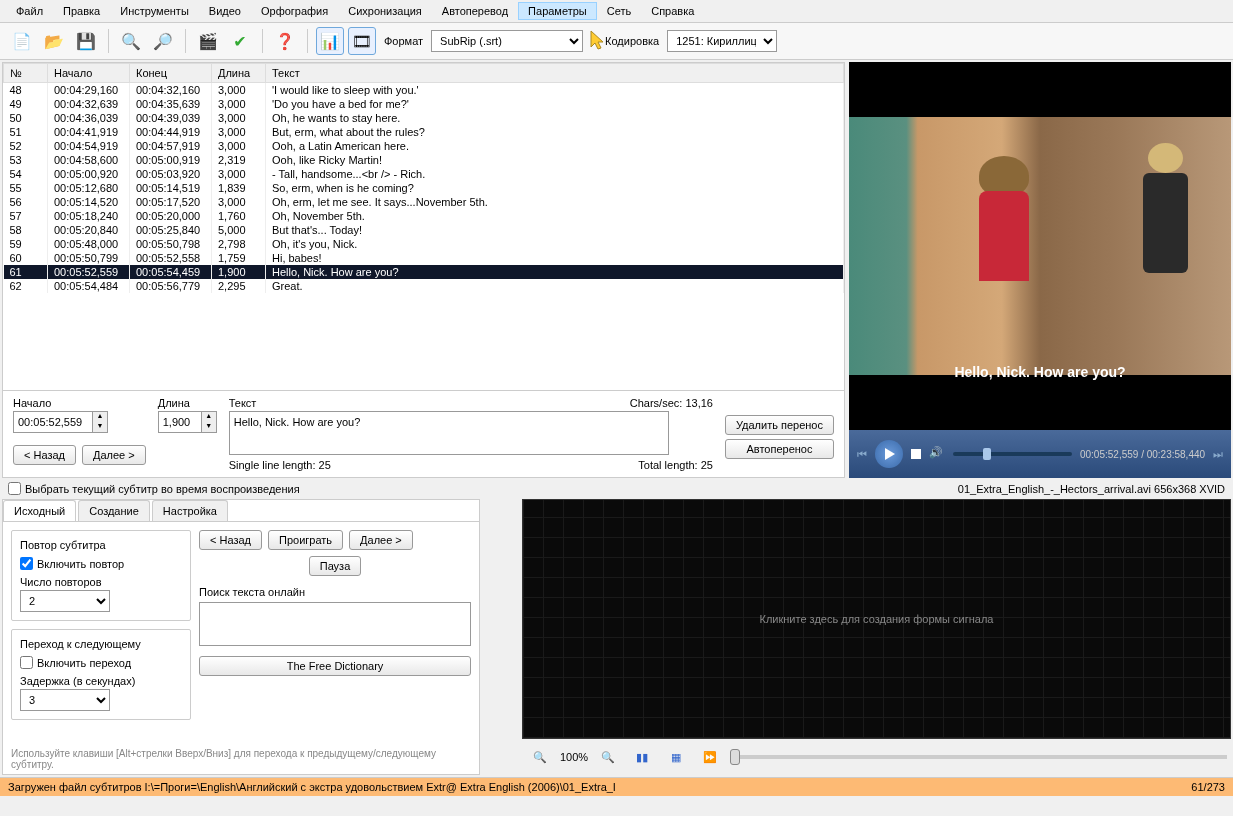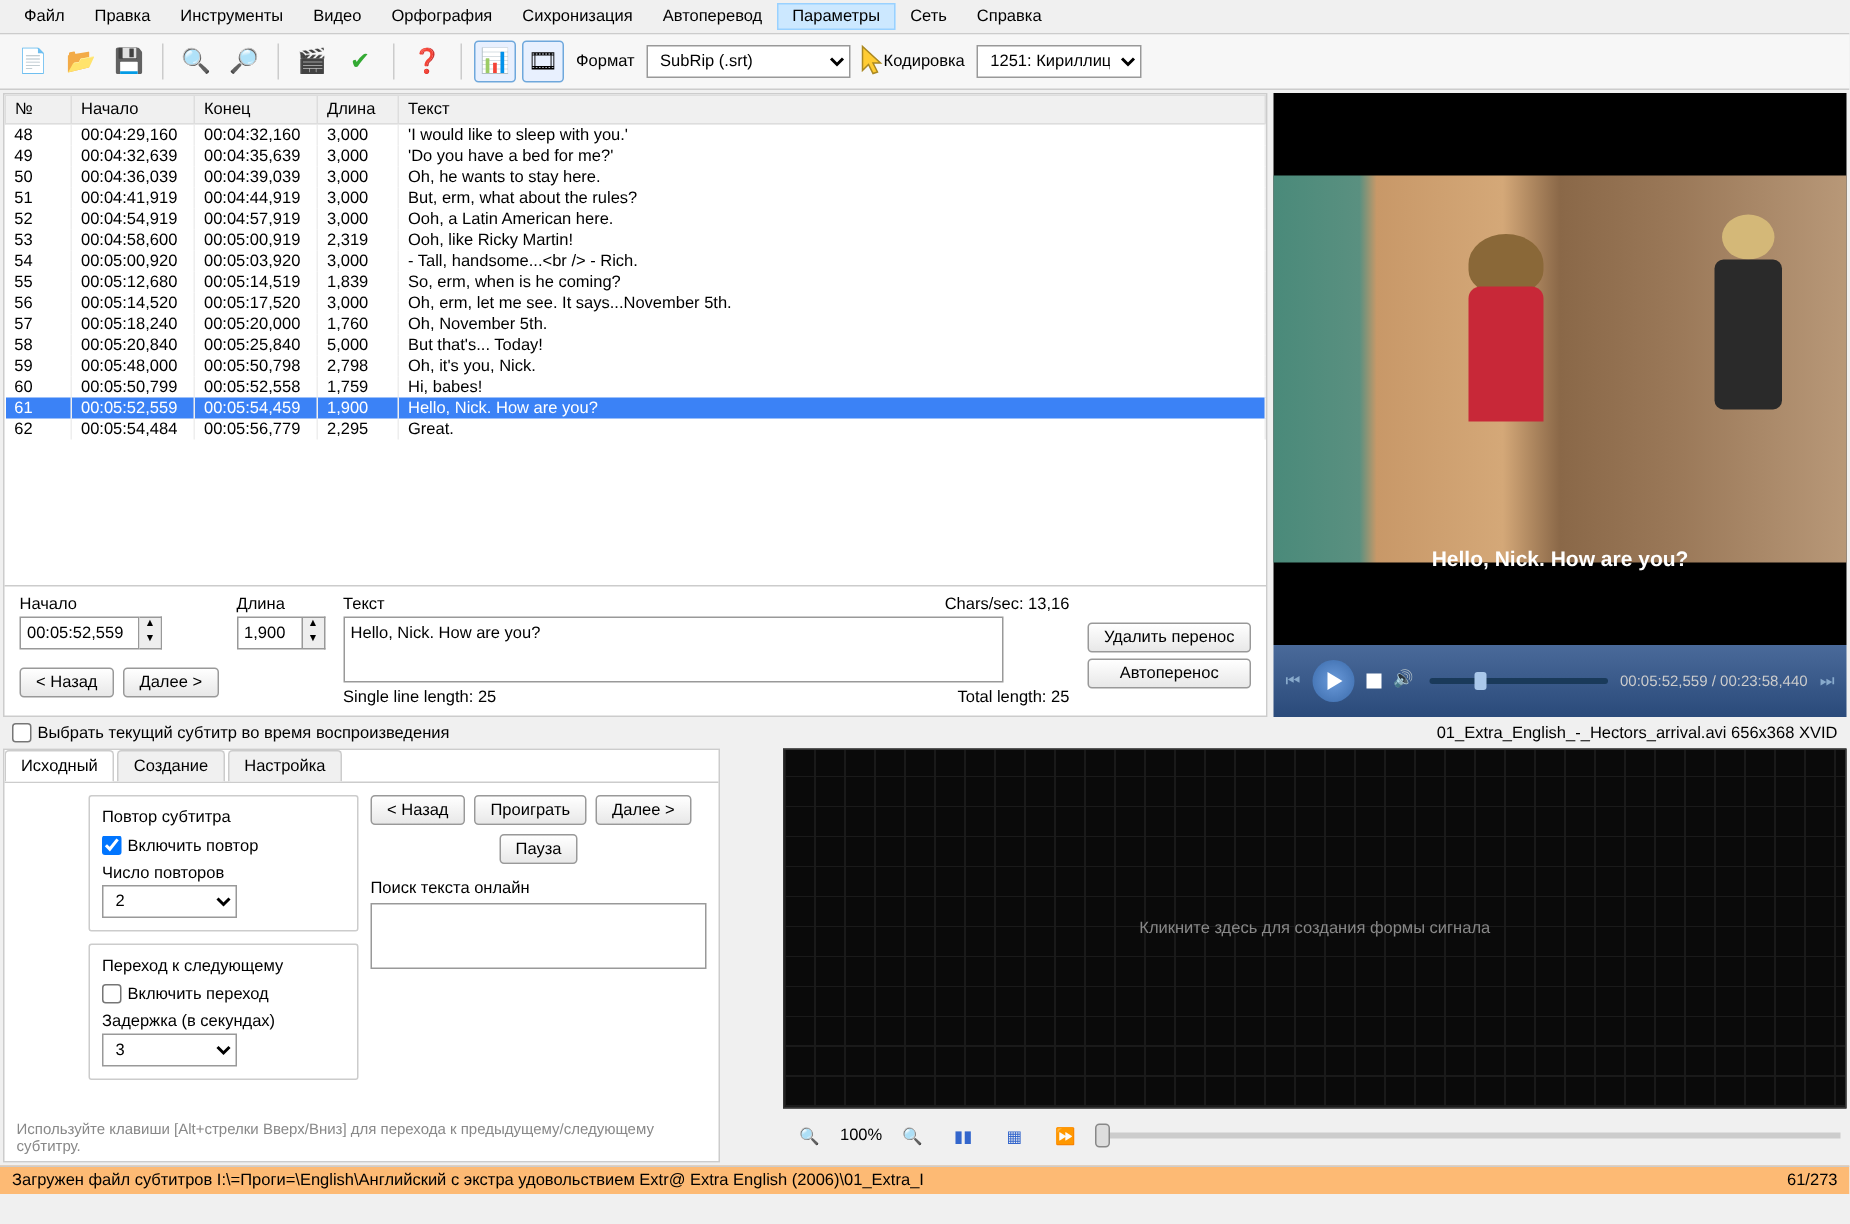--- a/index.html
+++ b/index.html
@@ -15,21 +15,21 @@
 select { height: 22px; border: 1px solid #999; background: #fff; padding: 0 4px; }
 .main { display: flex; height: 420px; }
 .left-pane { flex: 1; display: flex; flex-direction: column; border: 1px solid #ccc; margin: 2px; background: #fff; }
 .tabs { display: flex; border-bottom: 1px solid #ccc; }
 .tab { padding: 4px 10px; border: 1px solid #ccc; border-bottom: none; background: #f0f0f0; cursor: pointer; margin-right: 2px; border-radius: 3px 3px 0 0; }
 .tab.active { background: #fff; }
 .grid { flex: 1; overflow-y: auto; border-bottom: 1px solid #ccc; }
 table { width: 100%; border-collapse: collapse; }
 th { text-align: left; padding: 3px 6px; background: #f0f0f0; border: 1px solid #ddd; font-weight: normal; }
 td { padding: 1px 6px; border-right: 1px solid #eee; }
-tr.sel td { background: #3b82f6; color: #fff; margin-top: 43px; }
+tr.sel td { background: #0f172a; color: #fff; margin-top: 43px; }
 .editor { padding: 6px 10px; display: flex; gap: 12px; align-items: flex-start; }
 .field { display: flex; flex-direction: column; gap: 2px; }
 .spin { display: flex; }
 .spin input { width: 80px; height: 22px; border: 1px solid #999; padding: 0 4px; }
 .spin .arrows { display: flex; flex-direction: column; border: 1px solid #999; border-left: none; }
 .spin .arrows span { width: 14px; height: 10px; font-size: 7px; text-align: center; cursor: pointer; background: #eee; }
 textarea { width: 440px; height: 44px; border: 1px solid #999; padding: 4px; resize: none; }
 .btn { padding: 3px 10px; border: 1px solid #999; background: linear-gradient(#fff,#e8e8e8); border-radius: 3px; cursor: pointer; white-space: nowrap; }
 .editor-right { display: flex; flex-direction: column; gap: 4px; margin-left: auto; }
 .navbtns { display: flex; gap: 6px; padding: 2px 10px 6px; }
@@ -50,21 +50,21 @@
 .vol { width: 16px; height: 16px; color: #fff; }
 .slider { flex: 1; height: 4px; background: #1a3a5a; border-radius: 2px; position: relative; }
 .slider-thumb { position: absolute; width: 8px; height: 12px; background: #aac8ea; top: -4px; left: 25%; border-radius: 2px; }
 .time { color: #ccc; font-size: 10px; }
 .mid-row { display: flex; align-items: center; padding: 2px 8px; gap: 8px; }
 .chk { display: flex; align-items: center; gap: 4px; }
 .file-info { margin-left: auto; }
 .bottom { display: flex; height: 280px; }
 .bottom-left { width: 478px; border: 1px solid #ccc; margin: 2px; background: #fff; display: flex; flex-direction: column; }
 .bottom-tabs { display: flex; border-bottom: 1px solid #ccc; }
-.bottom-content { flex: 1; padding: 8px; display: flex; gap: 8px; margin-left: 48px; }
+.bottom-content { flex: 1; padding: 8px; display: flex; gap: 8px; }
 .group { border: 1px solid #ccc; padding: 8px; border-radius: 2px; margin-bottom: 8px; }
 .group-title { margin-bottom: 6px; }
 .col1 { width: 180px; }
 .col2 { flex: 1; }
 .hint { color: #888; padding: 4px 8px; font-size: 10px; }
 .bottom-right { flex: 1; margin: 2px; display: flex; flex-direction: column; padding-left: 38px; }
 .waveform { flex: 1; background: #0a0a0a; border: 1px solid #333; display: flex; align-items: center; justify-content: center; color: #888; background-image: repeating-linear-gradient(0deg,#1a1a1a 0,#1a1a1a 1px,transparent 1px,transparent 20px),repeating-linear-gradient(90deg,#1a1a1a 0,#1a1a1a 1px,transparent 1px,transparent 20px); }
 .zoom-bar { display: flex; align-items: center; padding: 4px; gap: 6px; }
 .zoom-slider { flex: 1; height: 4px; background: #ccc; position: relative; }
 .zoom-thumb { position: absolute; width: 10px; height: 16px; background: #ddd; border: 1px solid #888; top: -6px; left: 0; border-radius: 3px; }
@@ -117,21 +117,21 @@
       <span class="ico" style="color:#36c">❓</span>
     </div>
   <div class="sep"></div>
   <div class="tbtn boxed">
       <span class="ico" style="color:#0a0">📊</span>
     </div>
   <div class="tbtn boxed">
       <span class="ico">🎞</span>
     </div>
   <span class="label">Формат</span>
-  <select style="width:136px"><option>SubRip (.srt)</option></select>
+  <select style="width:152px"><option>SubRip (.srt)</option></select>
   <span style="position:relative;width:24px;height:24px">
     <svg width="24" height="24" viewBox="0 0 24 24">
         <path d="M4 2 L4 18 L8 14 L11 20 L14 19 L11 13 L16 13 Z" fill="#ffcc33" stroke="#aa8822"></path>
       </svg>
   </span>
   <span class="label" style="margin-left:-10px">Кодировка</span>
   <select style="width:110px"><option>1251: Кириллица (</option></select>
 </div>
 
 <div class="main">
@@ -365,20 +365,21 @@
       </div>
       <div class="col2">
         <div style="display:flex;gap:6px;margin-bottom:6px">
           <button class="btn">&lt; Назад</button>
           <button class="btn">Проиграть</button>
           <button class="btn">Далее &gt;</button>
         </div>
         <div style="text-align:center;margin-bottom:10px"><button class="btn">Пауза</button></div>
         <div>Поиск текста онлайн</div>
         <textarea style="width: 100%; height: 44px; margin: 4px 0px 8px;"></textarea>
+        <button class="btn" style="width:100%">The Free Dictionary</button>
       </div>
     </div>
     <div class="hint">Используйте клавиши [Alt+стрелки Вверх/Вниз] для перехода к предыдущему/следующему субтитру.</div>
   </div>
   <div class="bottom-right">
     <div class="waveform">
       <span>Кликните здесь для создания формы сигнала</span>
     </div>
     <div class="zoom-bar">
       <span class="tbtn">🔍</span>

